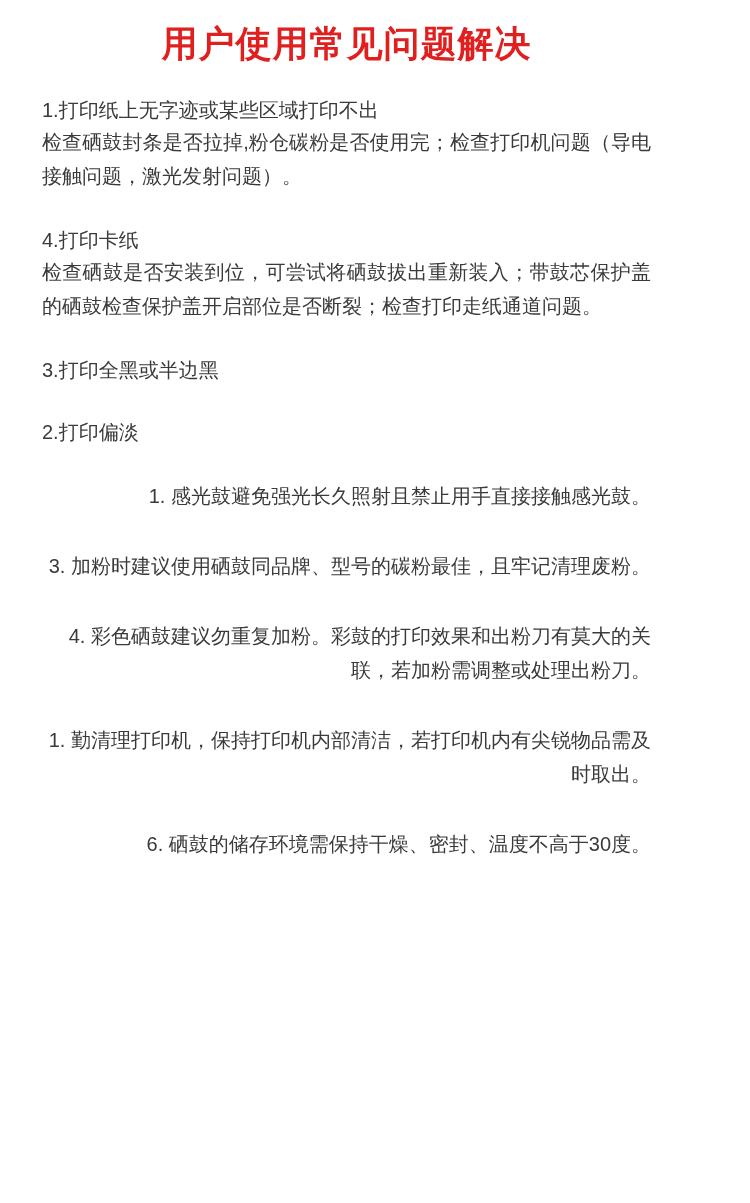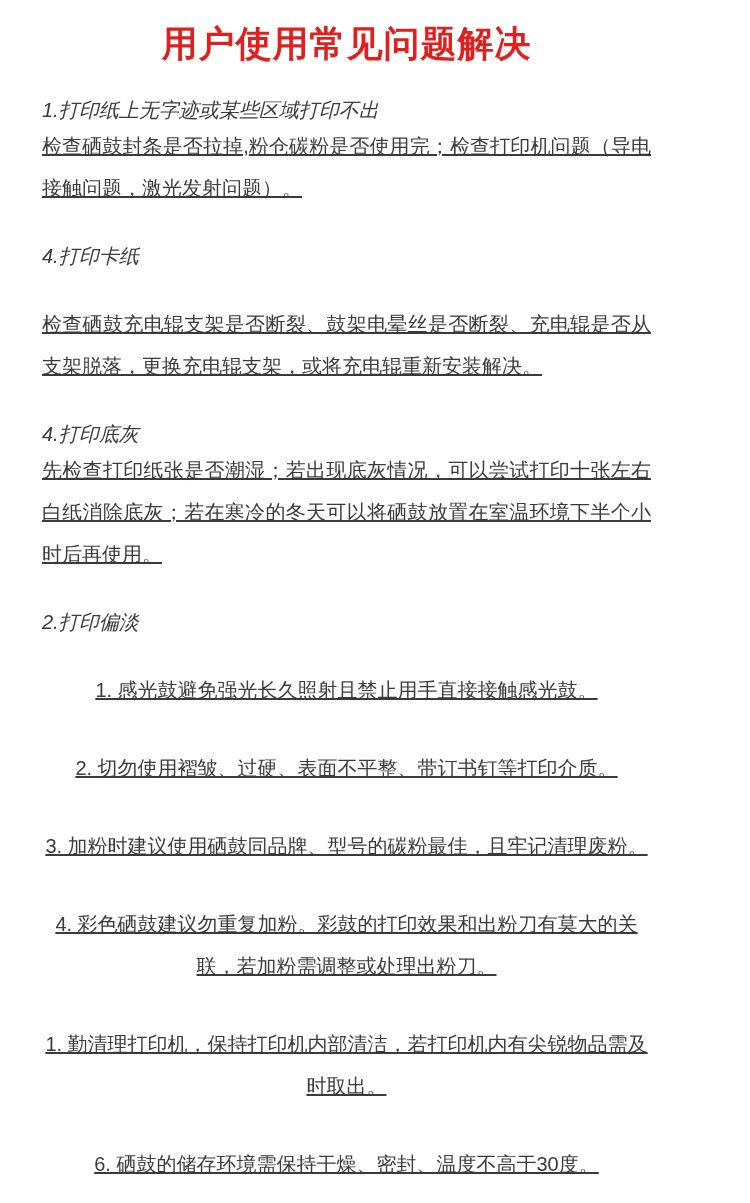--- a/index.html
+++ b/index.html
@@ -26,61 +26,55 @@
       letter-spacing: 1px;
     }
     .doc-title.first { margin-bottom: 26px; }
     .doc-title.second { margin-top: 30px; margin-bottom: 26px; }
     .faq-block { margin-bottom: 32px; }
     .faq-heading {
       font-size: 20px;
       line-height: 30px;
       font-weight: 400;
       color: #3a3a3a;
-      font-style: italic;
     }
     .faq-body, .tip-item {
       font-size: 20px;
-      line-height: 42px;
+      line-height: 34px;
       color: #3a3a3a;
       text-align: justify;
-      text-decoration: underline;
     }
-    .tip-item { margin-bottom: 36px; text-align: center; }
+    .tip-item { margin-bottom: 36px; text-align: right; }
   </style>
 </head>
 <body>
 
 <div class="page">
 
   <h1 class="doc-title first">用户使用常见问题解决</h1>
 
   <div class="faq-block">
     <div class="faq-heading">1.打印纸上无字迹或某些区域打印不出</div>
     <div class="faq-body">检查硒鼓封条是否拉掉,粉仓碳粉是否使用完；检查打印机问题（导电接触问题，激光发射问题）。</div>
   </div>
 
   <div class="faq-block">
     <div class="faq-heading">4.打印卡纸</div>
+    <div class="faq-body">检查硒鼓是否安装到位，可尝试将硒鼓拔出重新装入；带鼓芯保护盖的硒鼓检查保护盖开启部位是否断裂；检查打印走纸通道问题。</div>
   </div>
 
   <div class="faq-block">
-    <div class="faq-body">检查硒鼓充电辊支架是否断裂、鼓架电晕丝是否断裂、充电辊是否从支架脱落，更换充电辊支架，或将充电辊重新安装解决。</div>
+    <div class="faq-heading">3.打印全黑或半边黑</div>
   </div>
 
-  <div class="faq-block">
-    <div class="faq-heading">4.打印底灰</div>
-    <div class="faq-body">先检查打印纸张是否潮湿；若出现底灰情况，可以尝试打印十张左右白纸消除底灰；若在寒冷的冬天可以将硒鼓放置在室温环境下半个小时后再使用。</div>
-  </div>
 
   <div class="faq-block">
     <div class="faq-heading">2.打印偏淡</div>
   </div>
 
 
   <div class="tip-item">1. 感光鼓避免强光长久照射且禁止用手直接接触感光鼓。</div>
-  <div class="tip-item">2. 切勿使用褶皱、过硬、表面不平整、带订书钉等打印介质。</div>
   <div class="tip-item">3. 加粉时建议使用硒鼓同品牌、型号的碳粉最佳，且牢记清理废粉。</div>
   <div class="tip-item">4. 彩色硒鼓建议勿重复加粉。彩鼓的打印效果和出粉刀有莫大的关联，若加粉需调整或处理出粉刀。</div>
   <div class="tip-item">1. 勤清理打印机，保持打印机内部清洁，若打印机内有尖锐物品需及时取出。</div>
   <div class="tip-item">6. 硒鼓的储存环境需保持干燥、密封、温度不高于30度。</div>
 
 </div>
 
 </body></html>

